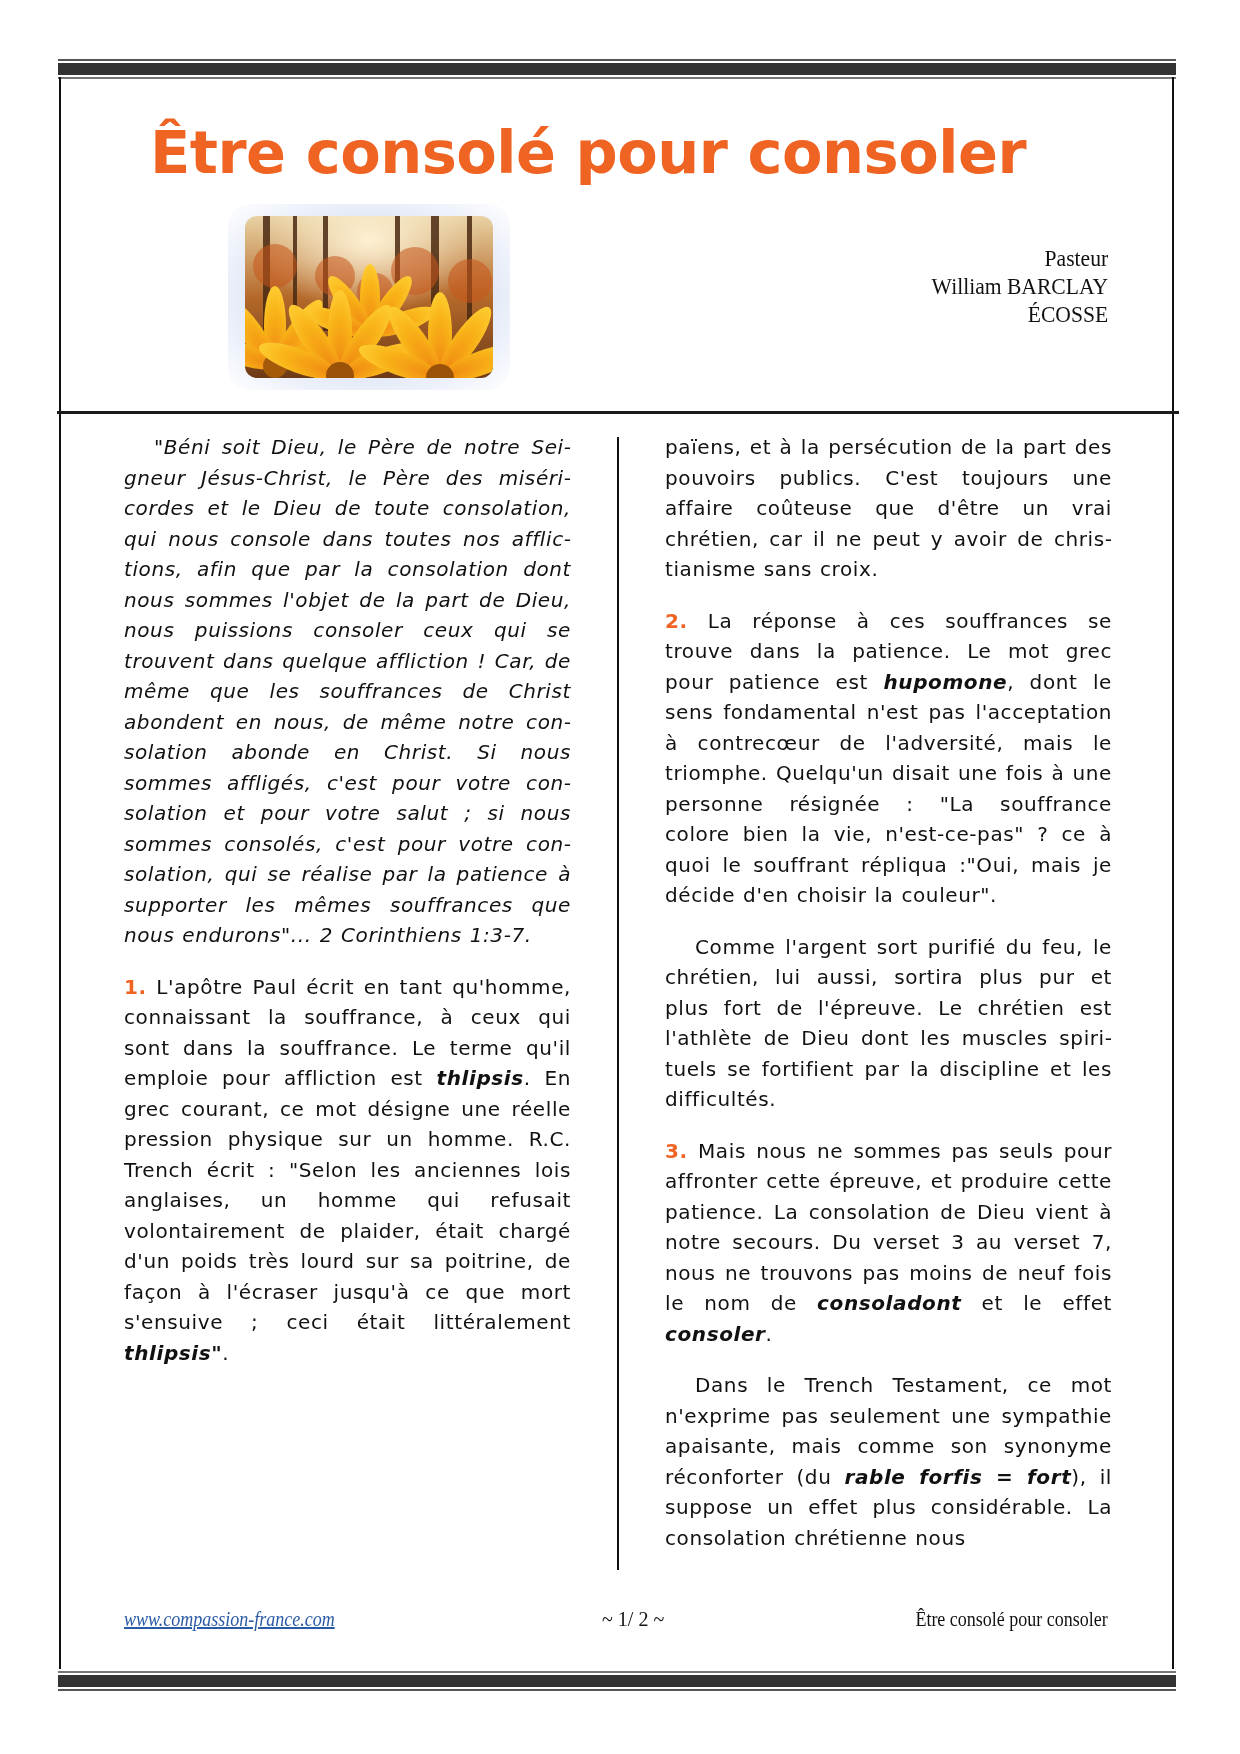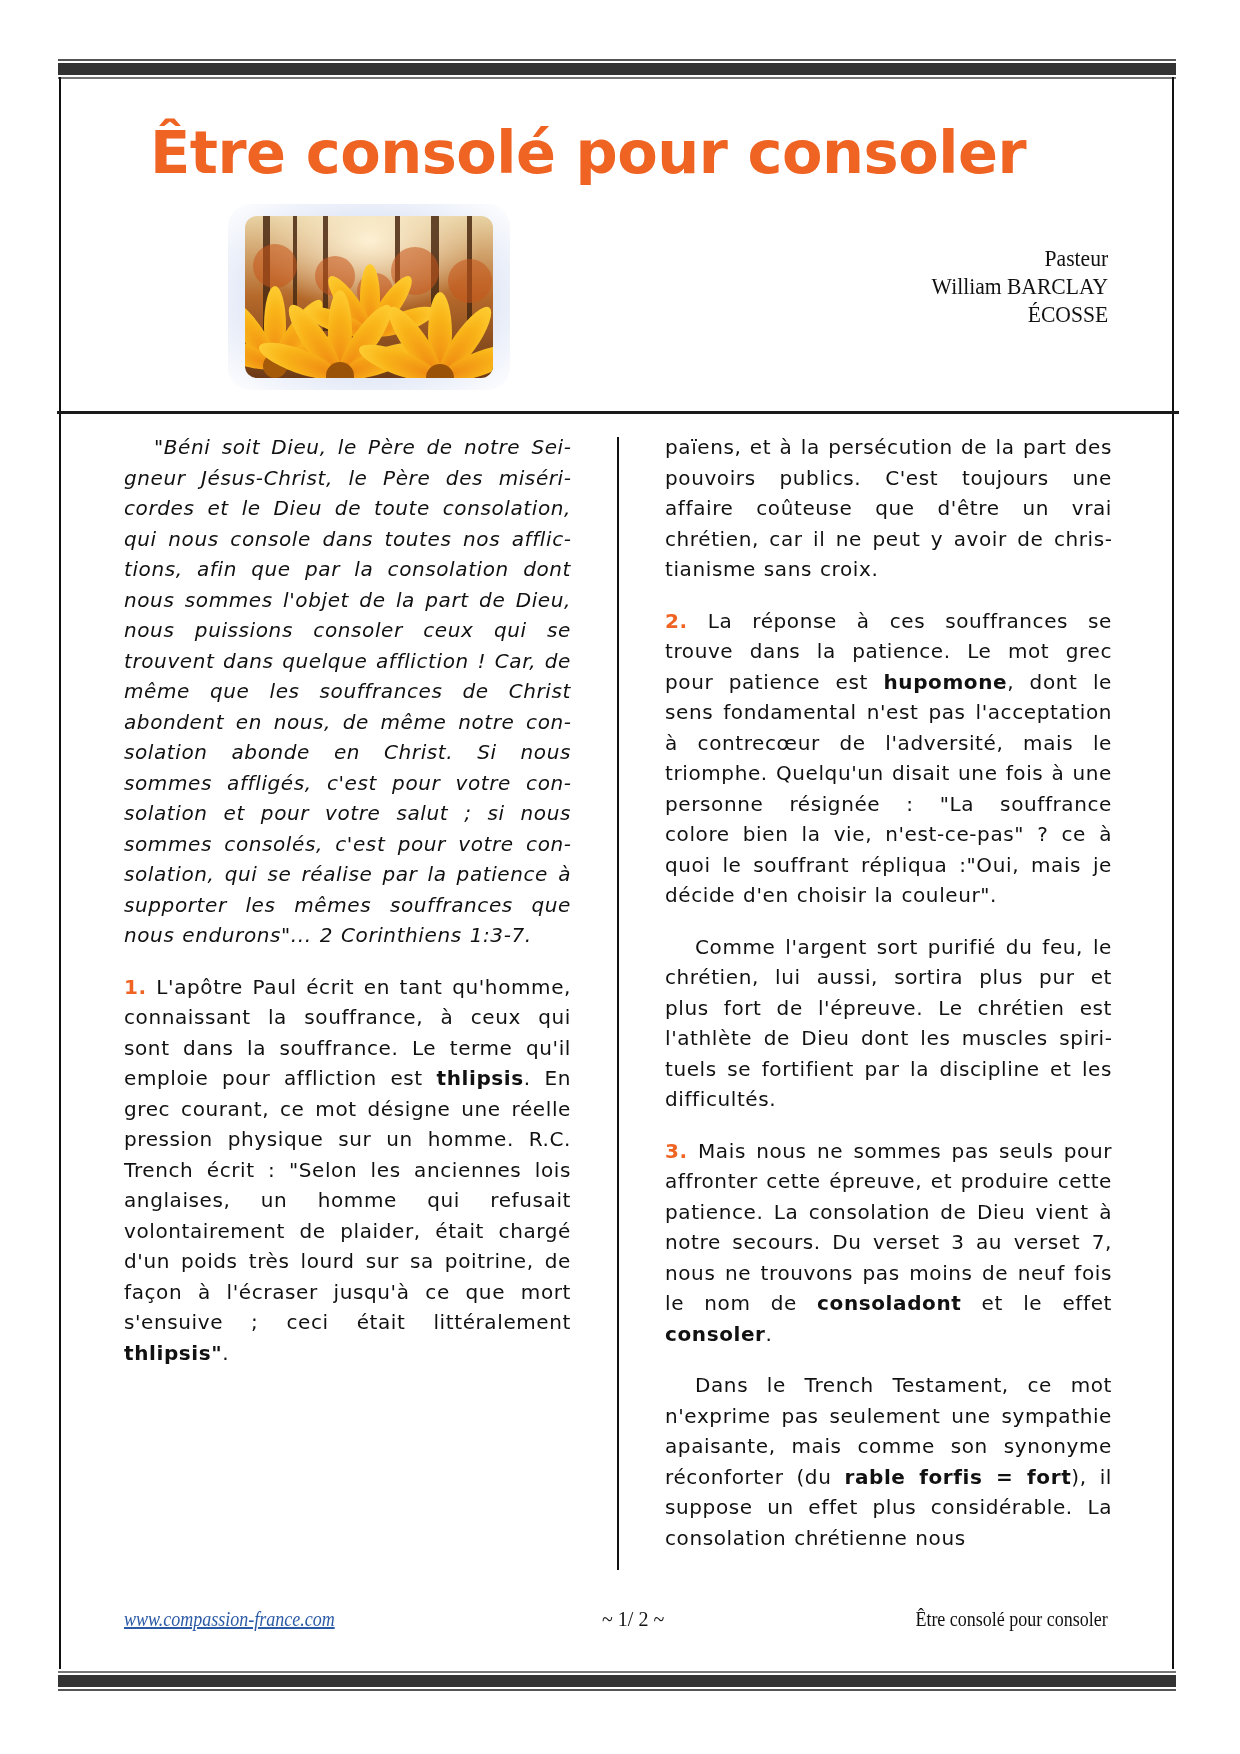--- a/index.html
+++ b/index.html
@@ -36,21 +36,21 @@
 
   .col { position: absolute; top: 432px; width: 447px;
          font-family: "DejaVu Sans", sans-serif; font-size: 20px; line-height: 30.5px; color: #111;
          text-align: justify; letter-spacing: 0.6px; word-spacing: 1px; hyphens: manual; }
   .col-left { left: 124px; }
   .col-right { left: 665px; }
   .col p { margin: 0 0 21px 0; }
   .indent { text-indent: 30px; }
   .quote { font-style: italic; }
   .num { color: #ef6323; font-weight: bold; }
-  .bi { font-weight: bold; }
+  .bi { font-weight: bold; font-style: italic; }
 
   .col-divider { position: absolute; left: 617px; top: 437px; width: 2px; height: 1133px; background: #111; }
 
   .footer { position: absolute; top: 1608px; font-family: "Liberation Serif", serif; font-size: 20px; color: #111; white-space: nowrap; }
   .footer-link { left: 124px; color: #2a5aa6; font-style: italic; text-decoration: underline; transform: scaleX(0.9); transform-origin: left top; }
   .footer-page { left: 602px; }
   .footer-title { right: 132px; transform: scaleX(0.9); transform-origin: right top; }
 </style>
 </head>
 <body>

